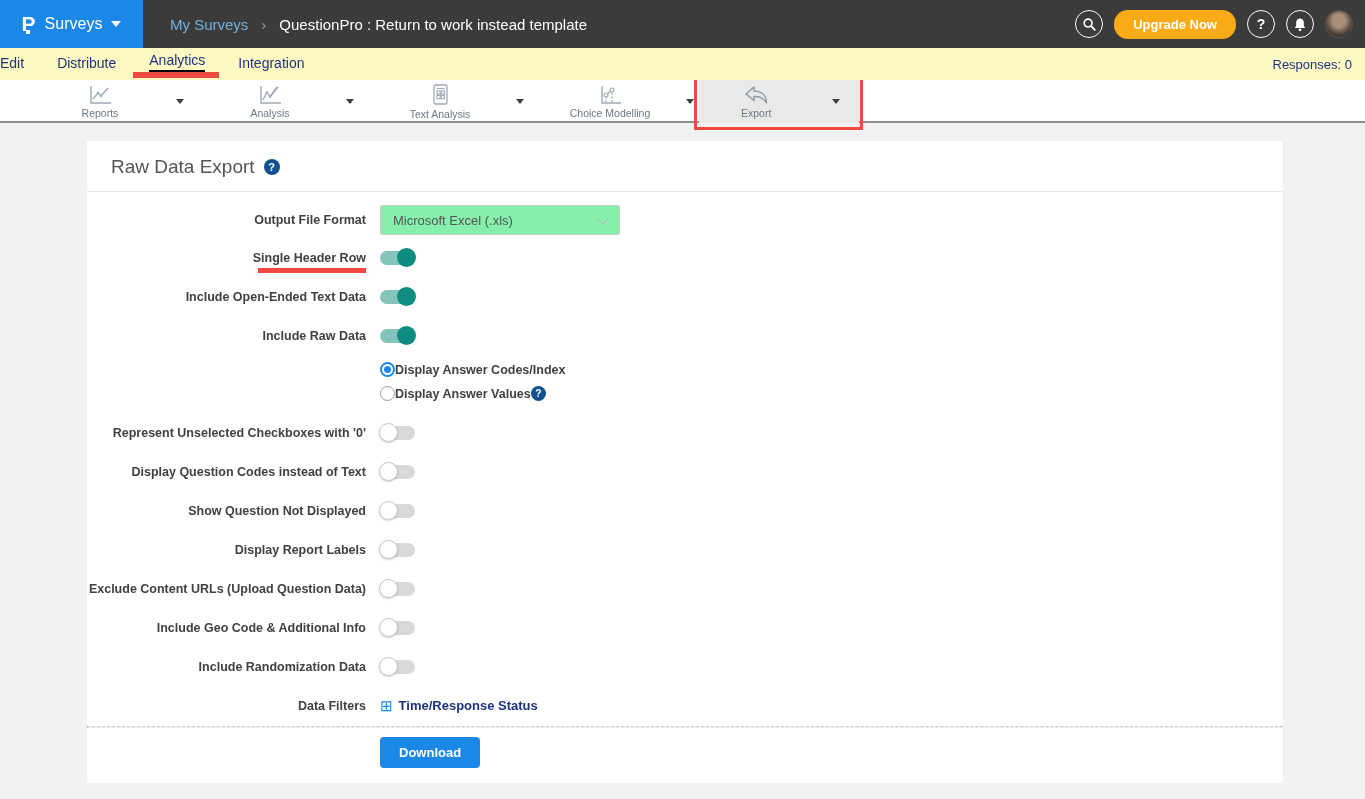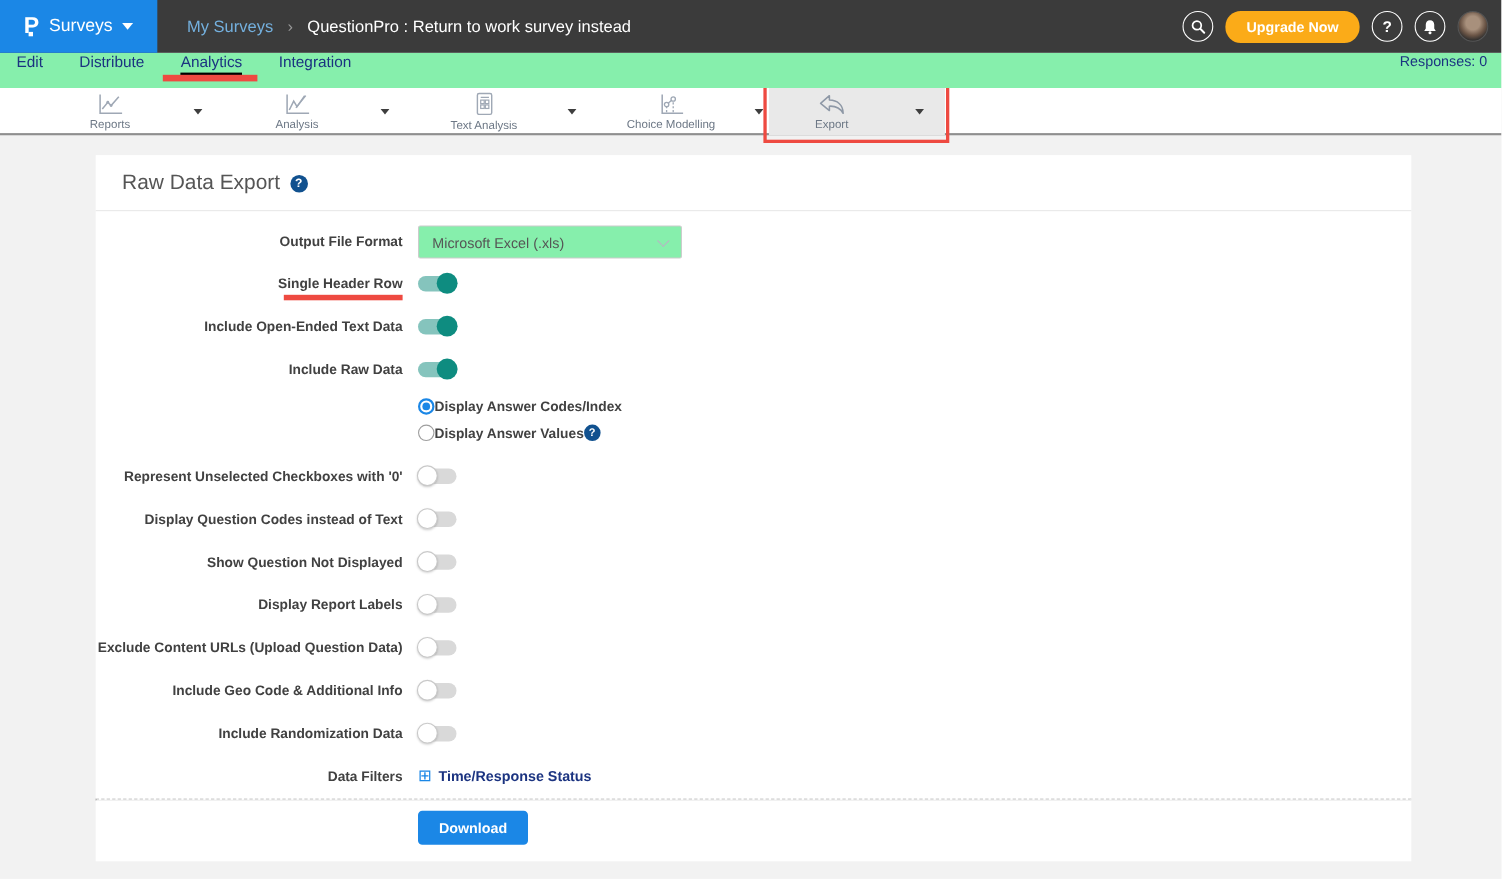--- a/index.html
+++ b/index.html
@@ -22,21 +22,21 @@
   .breadcrumb { display:flex; align-items:center; margin-left:27px; font-size:15px; }
   .breadcrumb .crumb { color:#74b0de; cursor:pointer; text-decoration:none; }
   .breadcrumb .sep { color:#9a9a9a; margin:0 13px; font-size:15px; }
   .breadcrumb .title { color:#fff; }
   .top-actions { position:absolute; right:12px; top:0; height:48px; display:flex; align-items:center; gap:11px; }
   .circle-btn { width:28px; height:28px; border-radius:50%; border:1.5px solid #fff; display:flex; align-items:center; justify-content:center; color:#fff; font-size:14px; font-weight:bold; cursor:pointer; background:transparent; }
   .upgrade-btn { background:#fbab18; color:#fff; font-weight:bold; font-size:13px; border:none; border-radius:14px; padding:7px 19px; cursor:pointer; }
   .avatar { width:28px; height:28px; border-radius:50%; background:radial-gradient(circle at 50% 38%, #a8907c 0 30%, #6b5546 55%, #2c2c2c 78%); border:1px solid #555; cursor:pointer; }
 
   
-  .tabrow { height:32px; background:#86efac; display:flex; align-items:flex-start; padding-left:15px; gap:33px; position:relative; z-index:4; }
+  .tabrow { height:32px; background:#fef9c3; display:flex; align-items:center; gap:33px; position:relative; z-index:4; }
   .tab { color:#1b3380; font-size:14px; font-weight:500; cursor:pointer; position:relative; padding-bottom:2px; }
   .tab.active { border-bottom:6px solid #000000; }
   .tab .red-bar { position:absolute; left:-16px; right:-14px; bottom:-8px; height:6px; background:#ee4a41; z-index:10; }
   .responses { position:absolute; right:13px; color:#1b3380; font-size:13px; font-weight:500; }
 
   
   .toolbar { height:43px; background:#fff; border-bottom:2px solid #8f8f8f; position:relative; z-index:3; }
   .tb-group { position:absolute; top:0; height:43px; display:flex; }
   .tb-btn { width:110px; display:flex; flex-direction:column; align-items:center; justify-content:center; cursor:pointer; }
   .tb-btn svg { display:block; }
@@ -96,21 +96,21 @@
 
 <header class="topbar">
   <div class="logo-box">
     <span class="logo-glyph">P</span>
     <span class="menu-label">Surveys</span>
     <i class="caret-down"></i>
   </div>
   <nav class="breadcrumb">
     <a class="crumb">My Surveys</a>
     <span class="sep">›</span>
-    <span class="title">QuestionPro : Return to work survey instead</span>
+    <span class="title">QuestionPro : Return to work instead template</span>
   </nav>
   <div class="top-actions">
     <div class="circle-btn">
       <svg width="15" height="15" viewBox="0 0 16 16">
         <circle cx="6.5" cy="6.5" r="4.2" fill="none" stroke="#fff" stroke-width="1.7"></circle>
         <line x1="9.8" y1="9.8" x2="13.6" y2="13.6" stroke="#fff" stroke-width="1.9" stroke-linecap="round"></line>
       </svg>
     </div>
     <button class="upgrade-btn">Upgrade Now</button>
     <div class="circle-btn">

